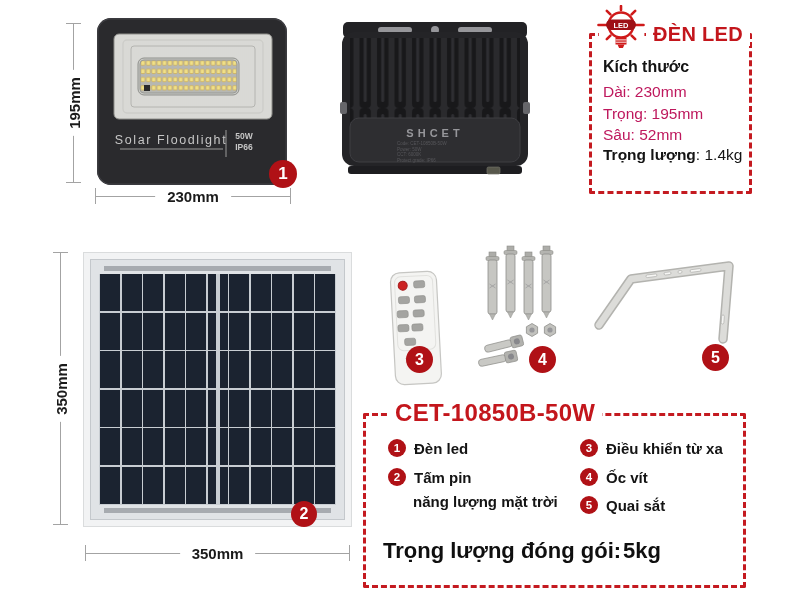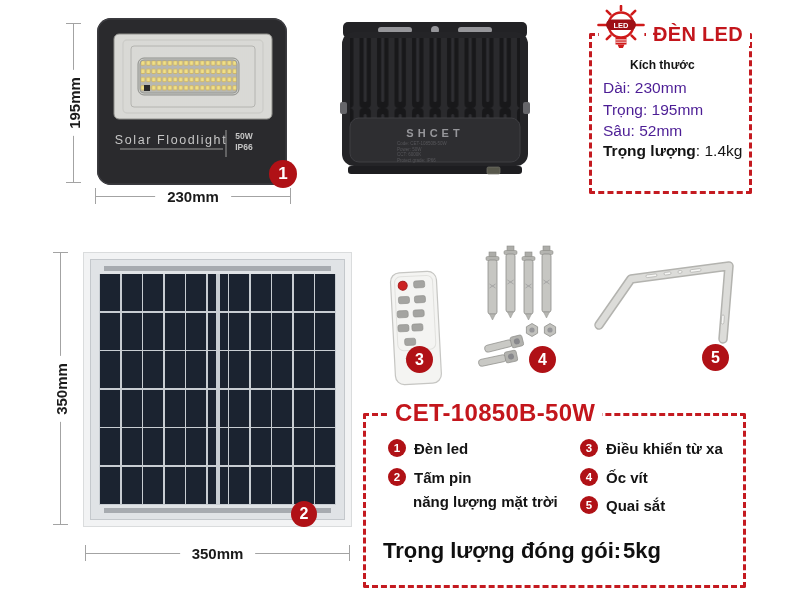--- a/index.html
+++ b/index.html
@@ -28,22 +28,22 @@
          display:flex;align-items:center;justify-content:center;font-weight:700;z-index:5;}
 
   
   .dbox{position:absolute;border:3px dashed #c41a20;border-radius:2px;}
   .boxtitle{position:absolute;background:#fff;padding:0 7px;color:#c3161c;font-weight:700;
             font-size:20px;letter-spacing:.3px;white-space:nowrap;z-index:3;}
   .boxtitle.big{font-size:24px;}
 
   
   .spec-body{position:absolute;width:140px;}
-  .spec-h{font-weight:700;font-size:12px;margin-bottom:5px;margin-left:27px;}
-  .spec-line{font-size:15.5px;line-height:21.5px;color:#4c1d95;}
+  .spec-h{font-weight:700;font-size:16px;margin-bottom:5px;}
+  .spec-line{font-size:15.5px;line-height:21.5px;color:#be185d;}
   .spec-w{font-size:15.5px;margin-top:0;}
   .spec-w b{font-weight:700;}
 
   
   .panel{position:absolute;background:#f2f3f4;border:1px solid #dadcdd;}
   .panel-inner{position:absolute;inset:6px;background:#e0e3e6;border:1px solid #c4c8cc;}
   .busbar{position:absolute;left:13px;right:13px;height:5px;background:#a7abb0;}
   .busbar.top{top:6px;}
   .busbar.bot{bottom:6px;}
   .cells{position:absolute;left:8px;right:8px;top:14px;bottom:14px;background-color:#1b2330;

